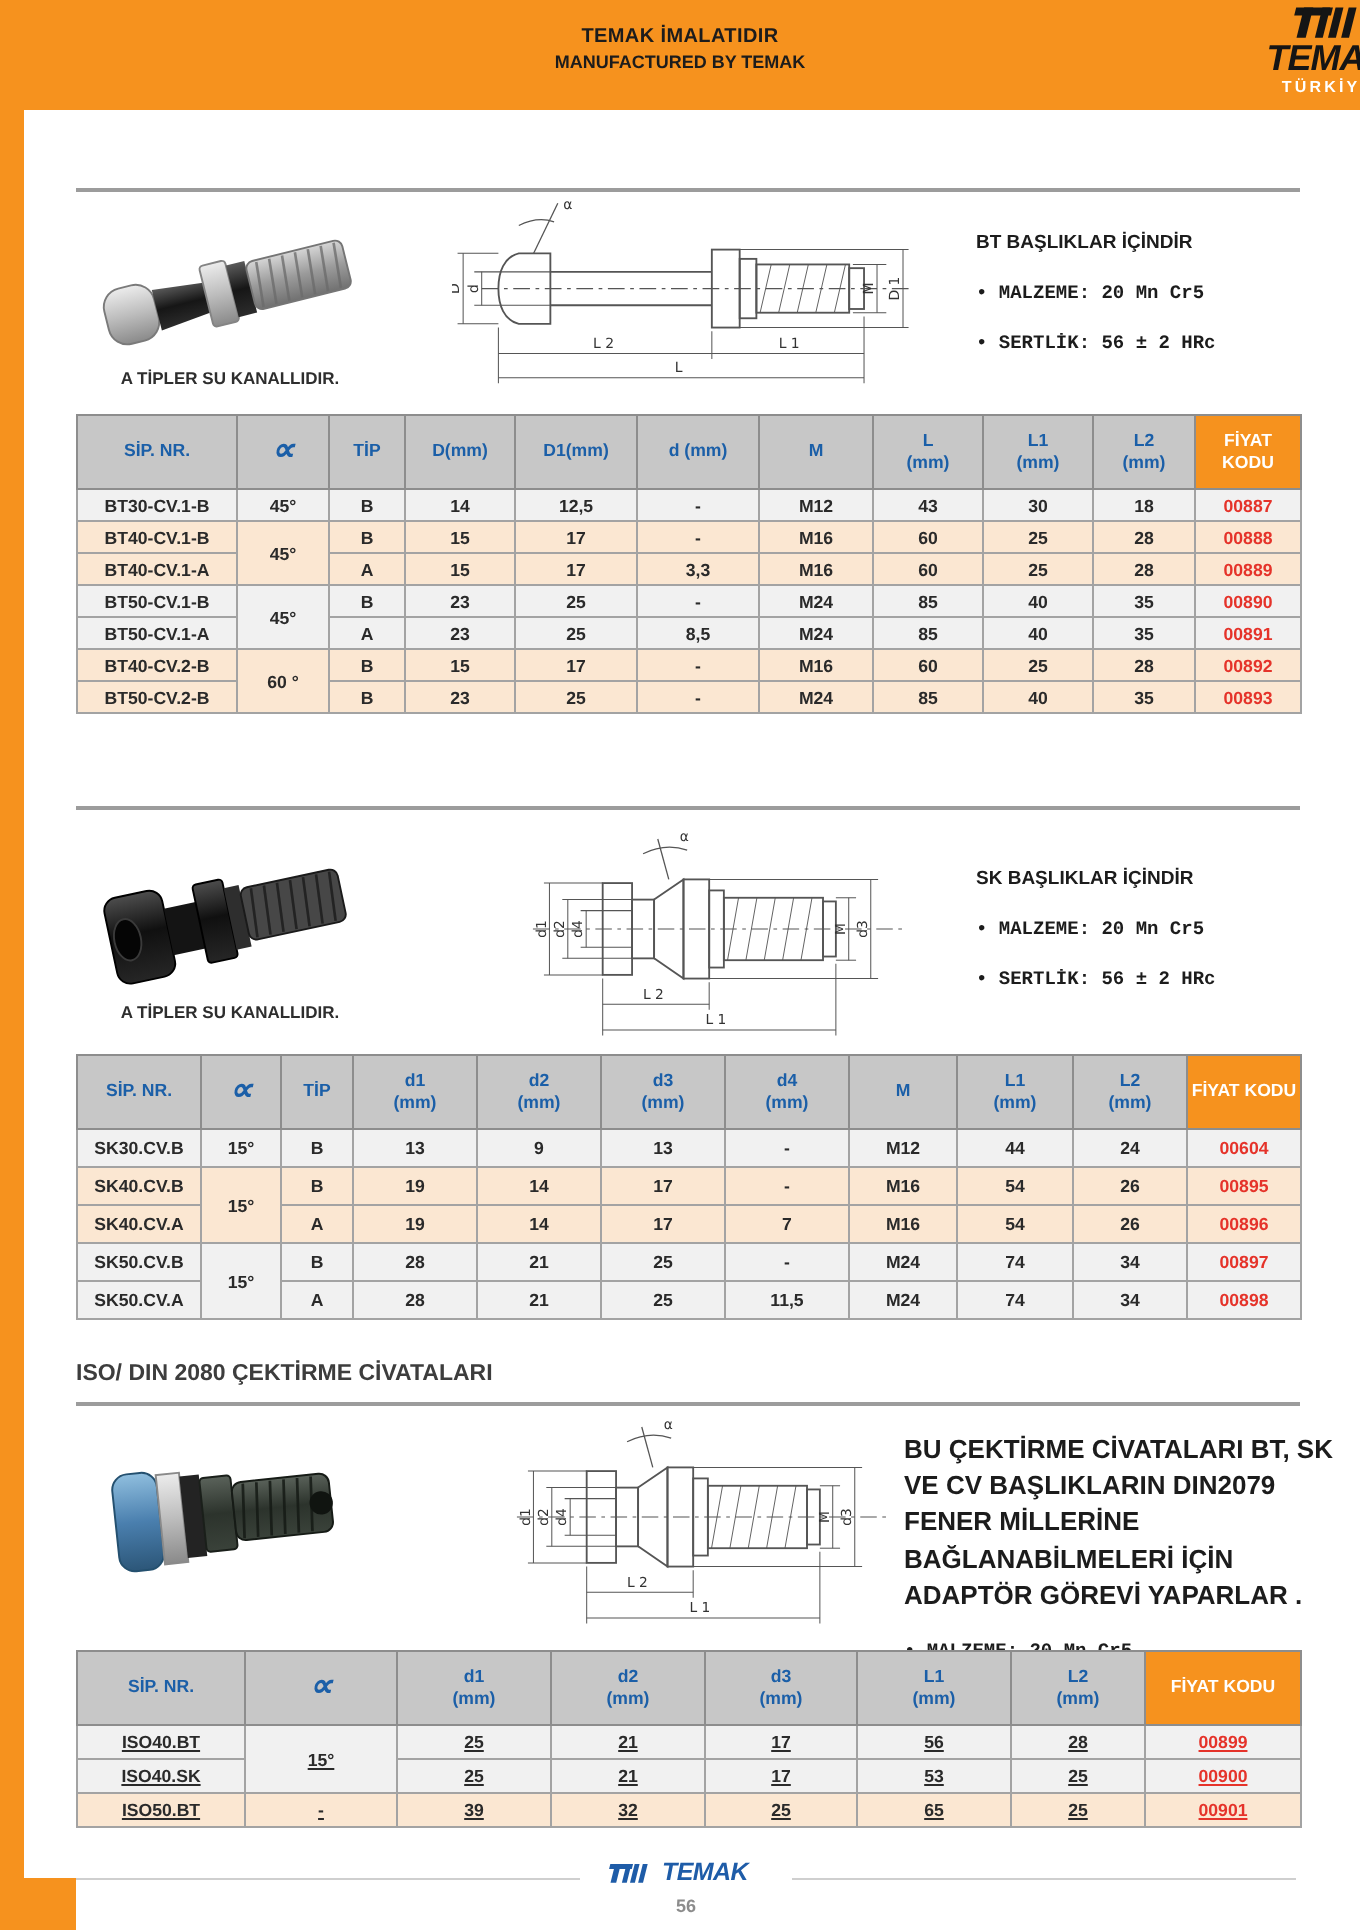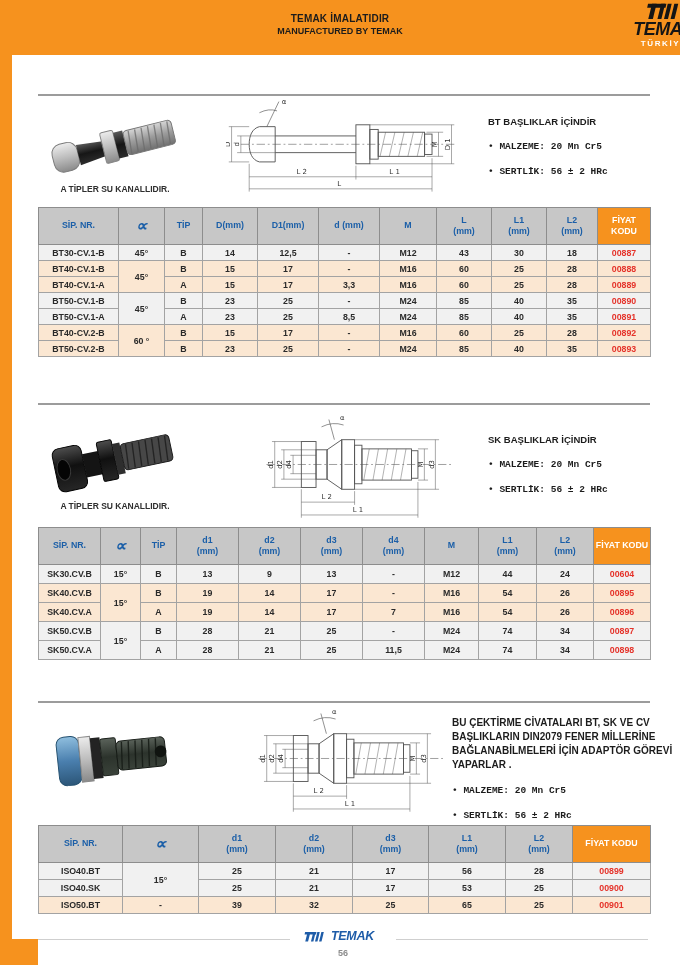--- a/index.html
+++ b/index.html
@@ -25,39 +25,39 @@
             align-items:flex-end;font-size:11.5px;font-weight:700;color:#3d3d3d;}
   .sec-rule{position:absolute;left:38px;width:612px;border-top:2px solid #9c9c9c;}
 
   .photo{position:absolute;}
   .caption{position:absolute;text-align:center;font-size:8.5px;font-weight:700;color:#2e2e2e;}
   .drawing{position:absolute;}
   .drawing text{font:7.5px "DejaVu Sans",sans-serif;fill:#333;stroke:none;}
 
   .notes{position:absolute;font-size:9.5px;font-weight:700;color:#1c1c1c;}
   .notes .nt{margin:0 0 14px 0;}
-  .notes .para{font-size:10px;line-height:1.4;margin:0 0 13px 0;}
+  .notes .para{font-size:13px;line-height:1.4;margin:0 0 13px 0;}
   .notes ul{margin:0;padding:0;}
   .notes li{list-style:none;margin:13px 0 14px 0;font-family:Liberation Mono, monospace;}
   .notes li::before{content:"\2022\00a0";}
 
   
   table.spec{position:absolute;left:38px;width:612px;border-collapse:collapse;table-layout:fixed;background:#fca5a5;}
   table.spec th{background:#c7c7c7;color:#1b5fa8;font-size:8.8px;font-weight:700;
                 border:1px solid #8d8d8d;white-space:pre-line;line-height:1.3;padding:2px 1px;}
   table.spec td{border:1px solid #a3a3a3;font-size:8.8px;font-weight:700;color:#2a2a2a;
                 text-align:center;padding:0 2px;}
   table.spec th.alpha{font-size:16px;font-style:italic;padding:0;}
   table.spec th.price-head{background:#F6921E;color:#ffffff;}
   table.spec td.price{color:#e5332a;}
   tr.light{background:#f1f1f1;}
   tr.peach{background:#fbe7d2;}
   table.tbl-bt th{height:32px;}  table.tbl-bt td{height:15px;}
   table.tbl-sk th{height:32px;}  table.tbl-sk td{height:18px;}
-  table.tbl-iso th{height:32px;} table.tbl-iso td{height:16px;}
+  table.tbl-iso th{height:32px;} table.tbl-iso td{height:16px;text-decoration:underline;}
 
   
   .footer-line{position:absolute;top:939px;border-top:1px solid #cfcfcf;}
   .fl-left{left:38px;width:252px;}
   .fl-right{left:396px;width:252px;}
   .footer-logo{position:absolute;left:302px;top:929px;display:flex;align-items:center;gap:3px;}
   .footer-logo .word{font-size:12.5px;font-weight:700;font-style:italic;color:#1e5ca8;letter-spacing:-.3px;}
   .page-num{position:absolute;left:300px;top:948px;width:86px;text-align:center;
             font-size:9px;font-weight:700;color:#8c8c8c;}
 </style>
@@ -495,20 +495,24 @@
           <td>25</td>
           <td>11,5</td>
           <td>M24</td>
           <td>74</td>
           <td>34</td>
           <td class="price">00898</td>
         </tr>
       </tbody>
     </table>
 
+  <div class="sec-head" style="top:681px">
+    <span>ISO/  DIN 2080 ÇEKTİRME CİVATALARI</span>
+    <span></span>
+  </div>
   <div class="sec-rule" style="top:701px"></div>
 
   <svg class="photo" style="left:52px;top:718px" width="130" height="76" viewBox="0 0 130 78">
     <defs>
       <linearGradient id="g-blu" x1="0" y1="0" x2="0" y2="1">
         <stop offset="0" stop-color="#8fbede"></stop>
           <stop offset=".5" stop-color="#4a7fae"></stop>
           <stop offset="1" stop-color="#2c5678"></stop>
       </linearGradient>
       <linearGradient id="g-olv" x1="0" y1="0" x2="0" y2="1">

